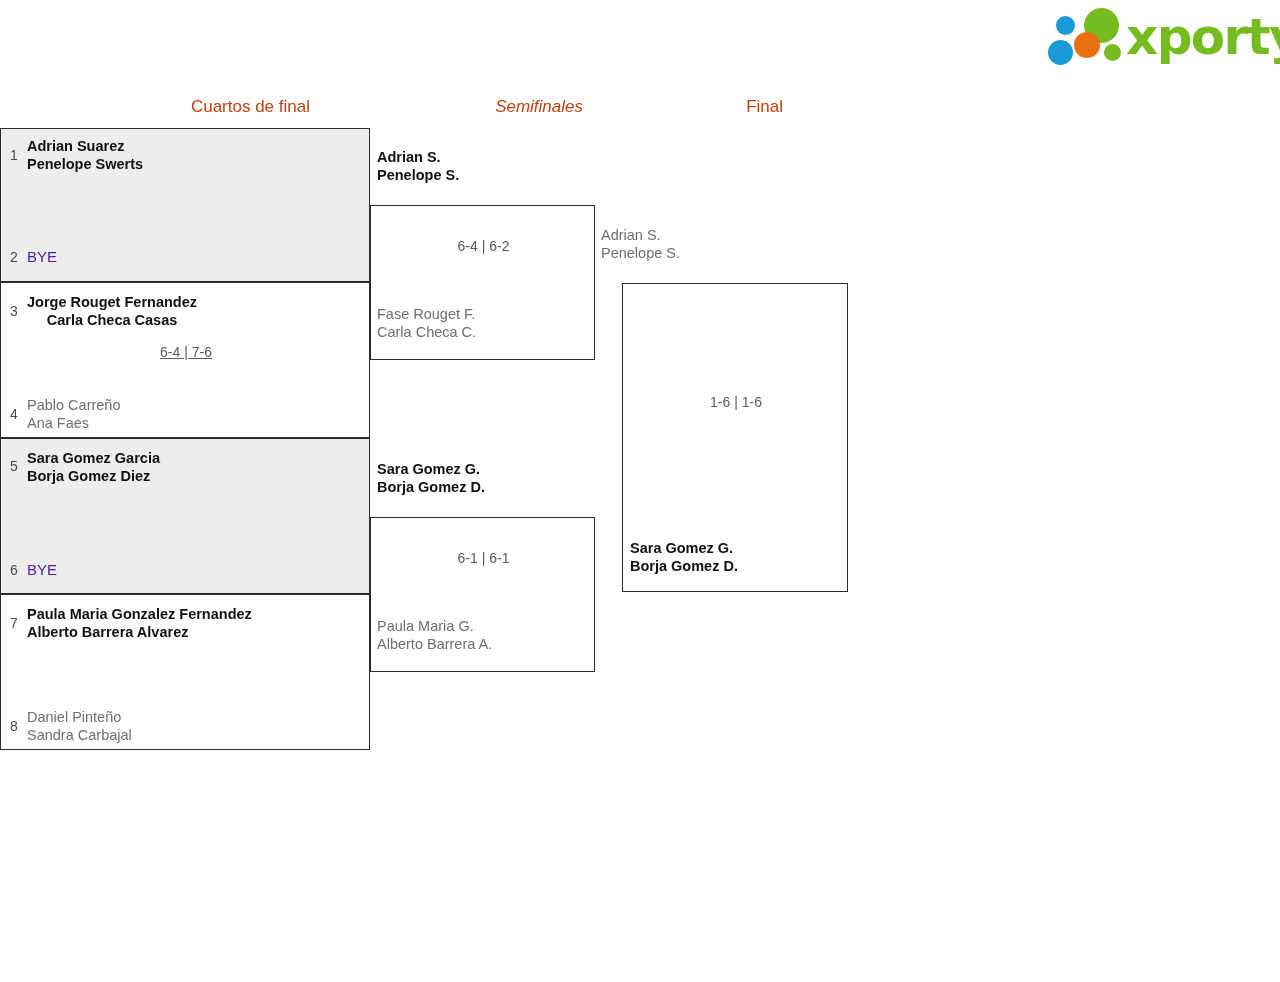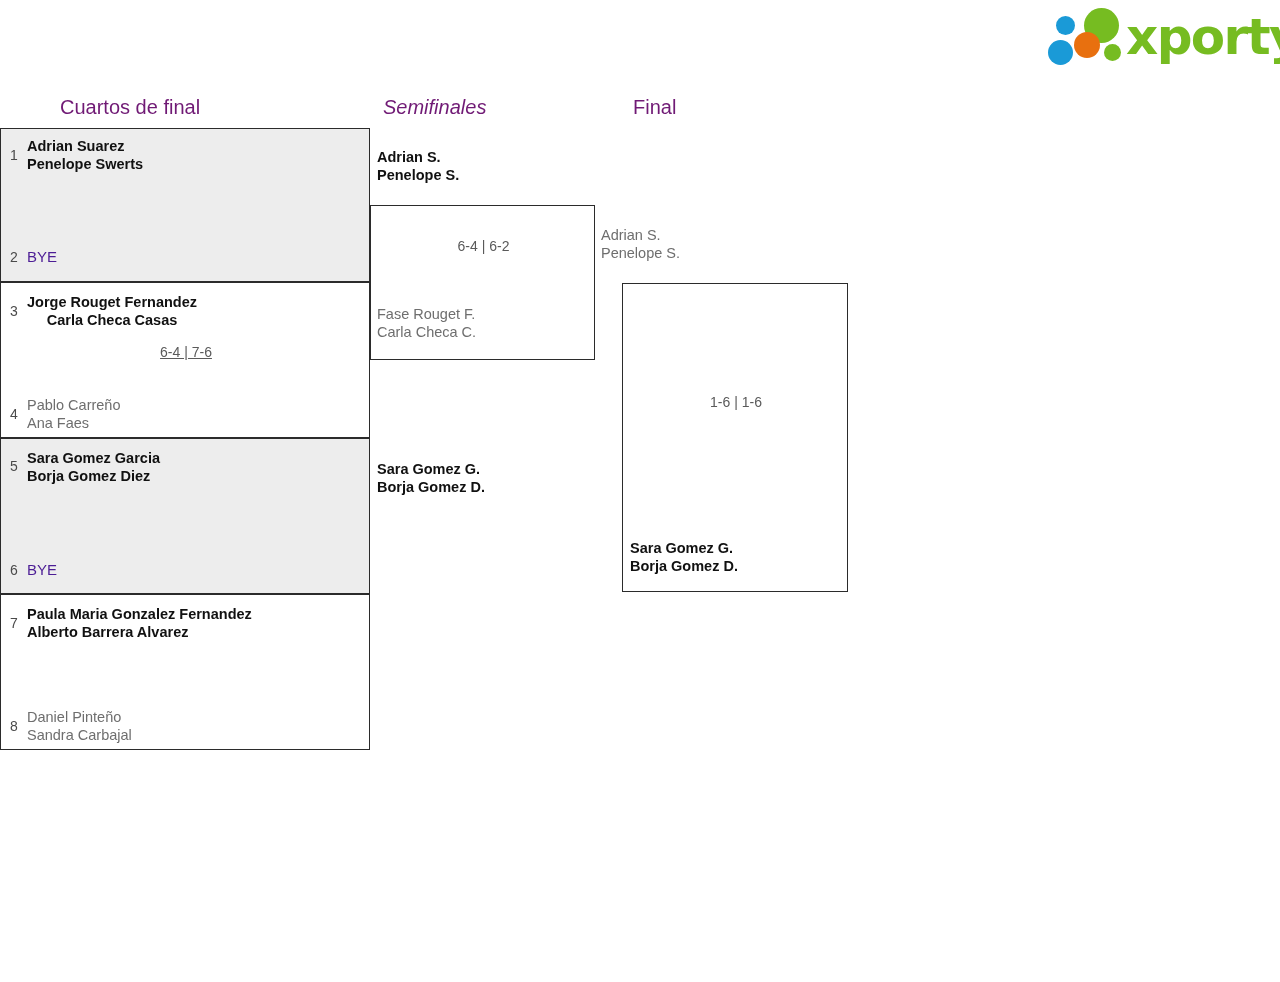--- a/index.html
+++ b/index.html
@@ -49,24 +49,24 @@
     font-weight: bold;
     line-height: 58px;
     letter-spacing: -1.6px;
     color: #76bc21;
     font-family: "DejaVu Sans", sans-serif;
   }
 
   
   .round-header {
     position: absolute;
-    text-align: left;
-    font-size: 20px;
+    text-align: right;
+    font-size: 17px;
     line-height: 22px;
-    color: #701a75;
+    color: #c2410c;
     white-space: nowrap;
   }
 
   
   #bracket {
     position: absolute;
     left: 0; top: 0;
     width: 1280px; height: 982px;
   }
   .match {
@@ -193,20 +193,27 @@
       <span class="p">Fase Rouget F.</span>
       <span class="p">Carla Checa C.</span>
     </div>
   </div>
 
   <div class="team winner" style="left:377px; top:460px;">
     <span class="p">Sara Gomez G.</span>
     <span class="p">Borja Gomez D.</span>
   </div>
 
+  <div class="match boxed" style="left:370px; top:517px; width:225px; height:155px;">
+    <div class="score" style="left:0px; top:31px; width:225px;">6-1 | 6-1</div>
+    <div class="team loser" style="left:6px; top:99px;">
+      <span class="p">Paula Maria G.</span>
+      <span class="p">Alberto Barrera A.</span>
+    </div>
+  </div>
 
   <div class="team loser" style="left:601px; top:226px;">
     <span class="p">Adrian S.</span>
     <span class="p">Penelope S.</span>
   </div>
 
   <div class="match boxed" style="left:622px; top:283px; width:226px; height:309px;">
     <div class="score" style="left:0px; top:109px; width:226px;">1-6 | 1-6</div>
     <div class="team winner" style="left:7px; top:255px;">
       <span class="p">Sara Gomez G.</span>

